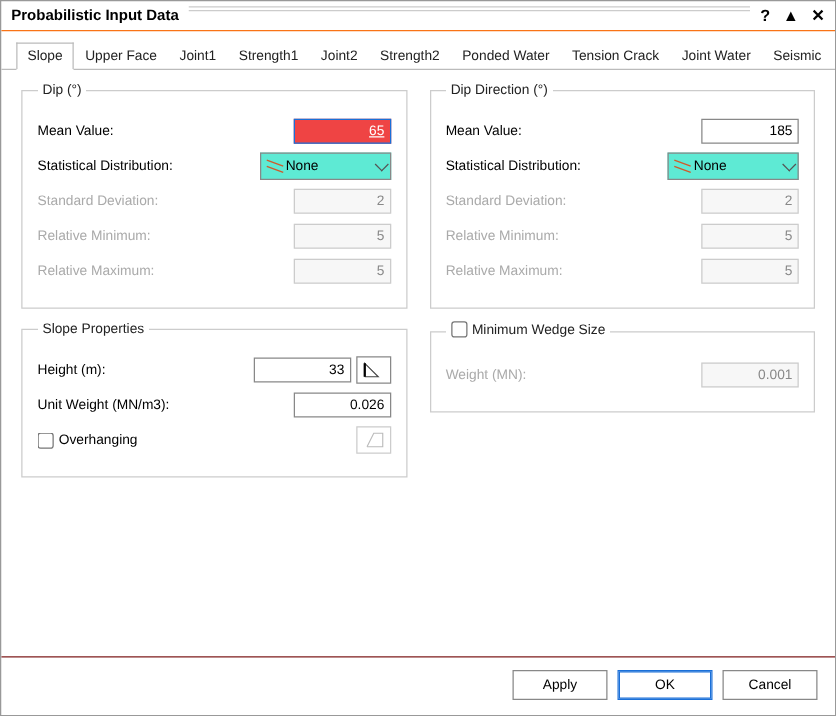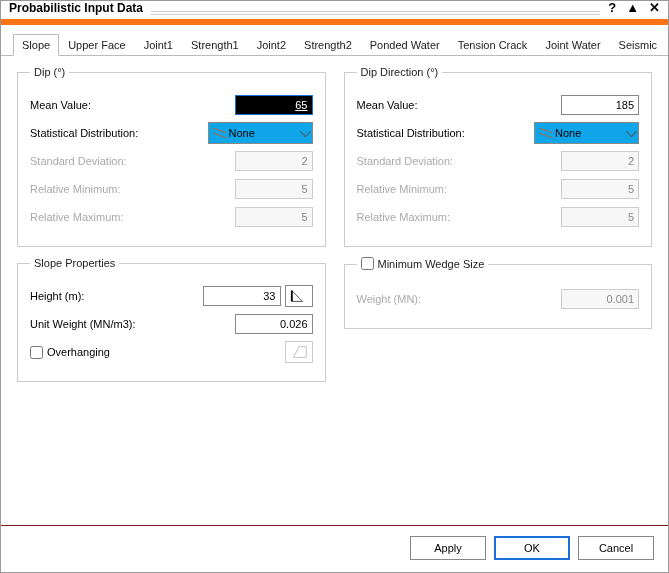--- a/index.html
+++ b/index.html
@@ -9,24 +9,24 @@
     font-size: 11px;
     background: #fff;
     color: #000;
     width: 669px;
     height: 573px;
     border: 1px solid #999;
     position: relative;
   }
   .titlebar {
     display: flex;
-    align-items: flex-end;
+    align-items: flex-start;
     padding: 4px 8px;
     height: 24px;
-    border-bottom: 6px solid #f97316;
+    border-bottom: 1px solid #f97316;
   }
   .titlebar .title { font-weight: bold; font-size: 12px; white-space: nowrap; }
   .titlebar .rule { flex: 1; margin: 0 8px; height: 4px;
     border-top: 1px solid #ccc; border-bottom: 1px solid #ccc; }
   .titlebar .ctrls { display: flex; gap: 10px; font-size: 13px; }
   .titlebar .ctrls span { cursor: pointer; font-weight: bold; }
   .tabs {
     display: flex;
     padding: 8px 12px 0 12px;
     border-bottom: 1px solid #bbb;
@@ -69,32 +69,32 @@
   .row.disabled label { color: #aaa; }
   .row input[type=text] {
     width: 78px;
     height: 20px;
     text-align: right;
     padding: 1px 4px;
     border: 1px solid #888;
     font-family: inherit;
     font-size: 11px;
   }
-  .row input[type=text].sel { background: #000000; color: #fff; border-color:#1a6fd8;text-decoration:underline;}
+  .row input[type=text].sel { background: #ef4444; color: #fff; border-color:#1a6fd8;text-decoration:underline;}
   .row input[type=text]:disabled { color: #888; background: #f7f7f7; border-color:#ccc;}
   .row .select {
     width: 105px;
     height: 22px;
     border: 1px solid #888;
     display: flex;
     align-items: center;
     padding: 0 4px;
     gap: 4px;
     position: relative;
-    background:#0ea5e9;
+    background:#5eead4;
     justify-content:space-between;
   }
   .row .select .chev {
     margin-left: auto;
     width: 8px; height: 8px;
     border-right: 1px solid #555; border-bottom: 1px solid #555;
     transform: rotate(45deg) translateY(-2px);
   }
   .none-icon {
     width: 12px; height: 12px;

